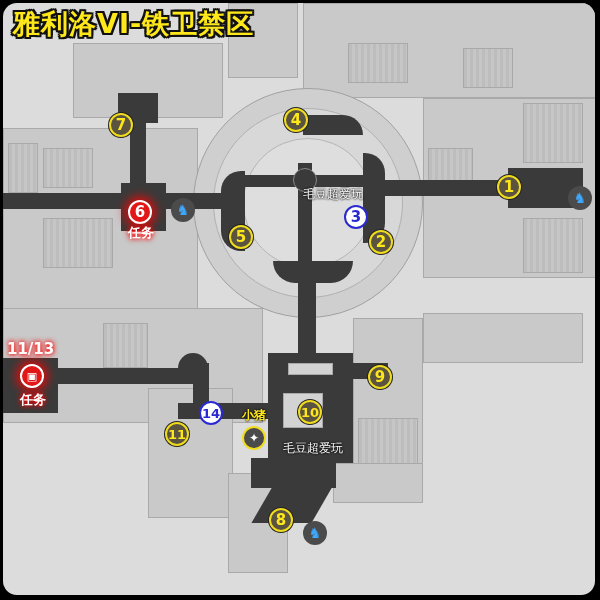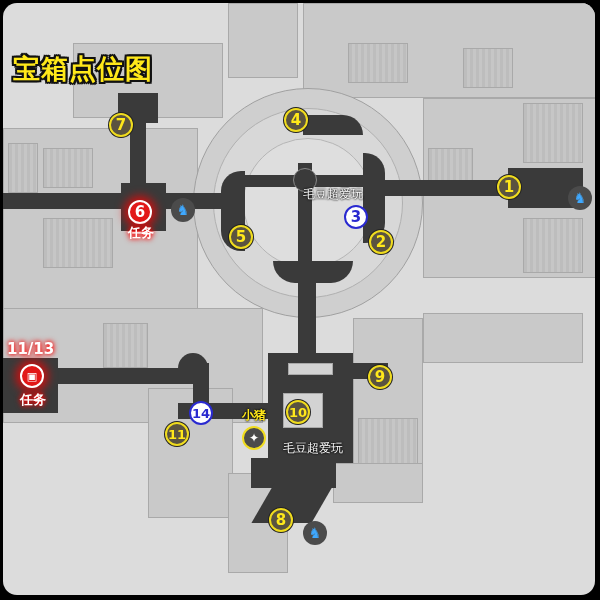--- a/index.html
+++ b/index.html
@@ -76,40 +76,40 @@
   <div class="blk light" style="left:280px;top:390px;width:40px;height:35px;"></div>
   <div class="path" style="left:345px;top:360px;width:40px;height:16px;"></div>
   <div class="path" style="left:50px;top:365px;width:145px;height:16px;"></div>
   <div class="path" style="left:175px;top:350px;width:30px;height:30px;border-radius:15px 15px 0 0;"></div>
   <div class="path" style="left:190px;top:360px;width:16px;height:50px;"></div>
   <div class="path" style="left:175px;top:400px;width:95px;height:16px;"></div>
   <div class="path" style="left:248px;top:455px;width:85px;height:30px;"></div>
   <div class="path" style="left:260px;top:480px;width:60px;height:40px;transform:skewX(-30deg);"></div>
   <div class="path" style="left:0;top:355px;width:55px;height:55px;"></div>
 
-  <div class="title" style="top:48px;">宝箱点位图</div>
+  <div class="title" style="top:3px;">雅利洛VI-铁卫禁区</div>
 
   <div class="marker" style="left:494px;top:172px;">1</div>
   <div class="marker" style="left:366px;top:227px;">2</div>
   <div class="marker blue" style="left:341px;top:202px;">3</div>
   <div class="marker" style="left:281px;top:105px;">4</div>
   <div class="marker" style="left:226px;top:222px;">5</div>
   <div class="marker red" style="left:125px;top:197px;">6</div>
   <div class="label-red" style="left:125px;top:221px;">任务</div>
   <div class="marker" style="left:106px;top:110px;">7</div>
   <div class="marker" style="left:266px;top:505px;">8</div>
   <div class="marker" style="left:365px;top:362px;">9</div>
-  <div class="marker" style="left:283px;top:397px;font-size:13px;">10</div>
+  <div class="marker" style="left:295px;top:397px;font-size:13px;">10</div>
   <div class="marker" style="left:162px;top:419px;font-size:13px;text-align:center;">11</div>
   <div class="label-red" style="left:4px;top:337px;font-size:15px;">11/13</div>
   <div class="marker red" style="left:17px;top:361px;">
       <span style="font-size:11px;">▣</span>
     </div>
   <div class="label-red" style="left:17px;top:388px;">任务</div>
-  <div class="marker blue" style="left:186px;top:398px;font-size:13px;">14</div>
+  <div class="marker blue" style="left:196px;top:398px;font-size:13px;">14</div>
 
   <div class="label-yellow" style="left:239px;top:404px;text-align:center;">小猪</div>
   <div class="tele" style="left:239px;top:423px;border:2px solid #f0dc1e;box-sizing:border-box;">
       <span style="color:#fff;font-size:12px;">✦</span>
     </div>
 
   <div class="tele" style="left:168px;top:195px;">
       <span>♞</span>
     </div>
   <div class="tele" style="left:565px;top:183px;">

